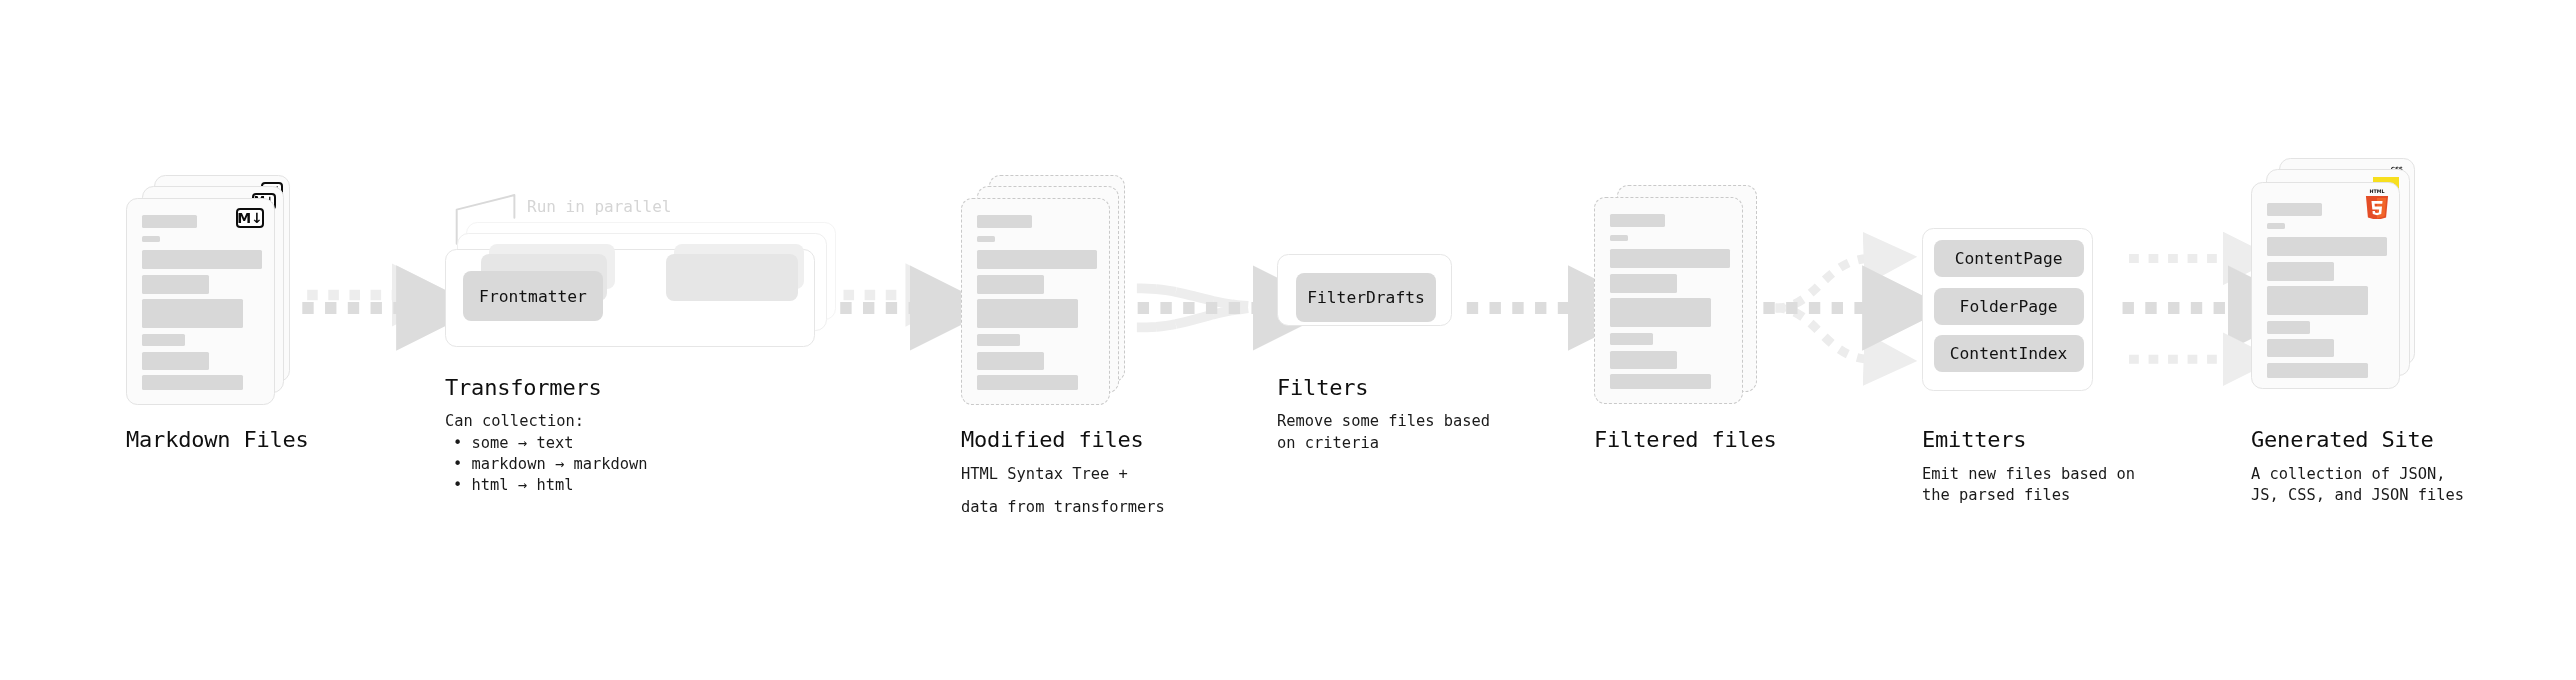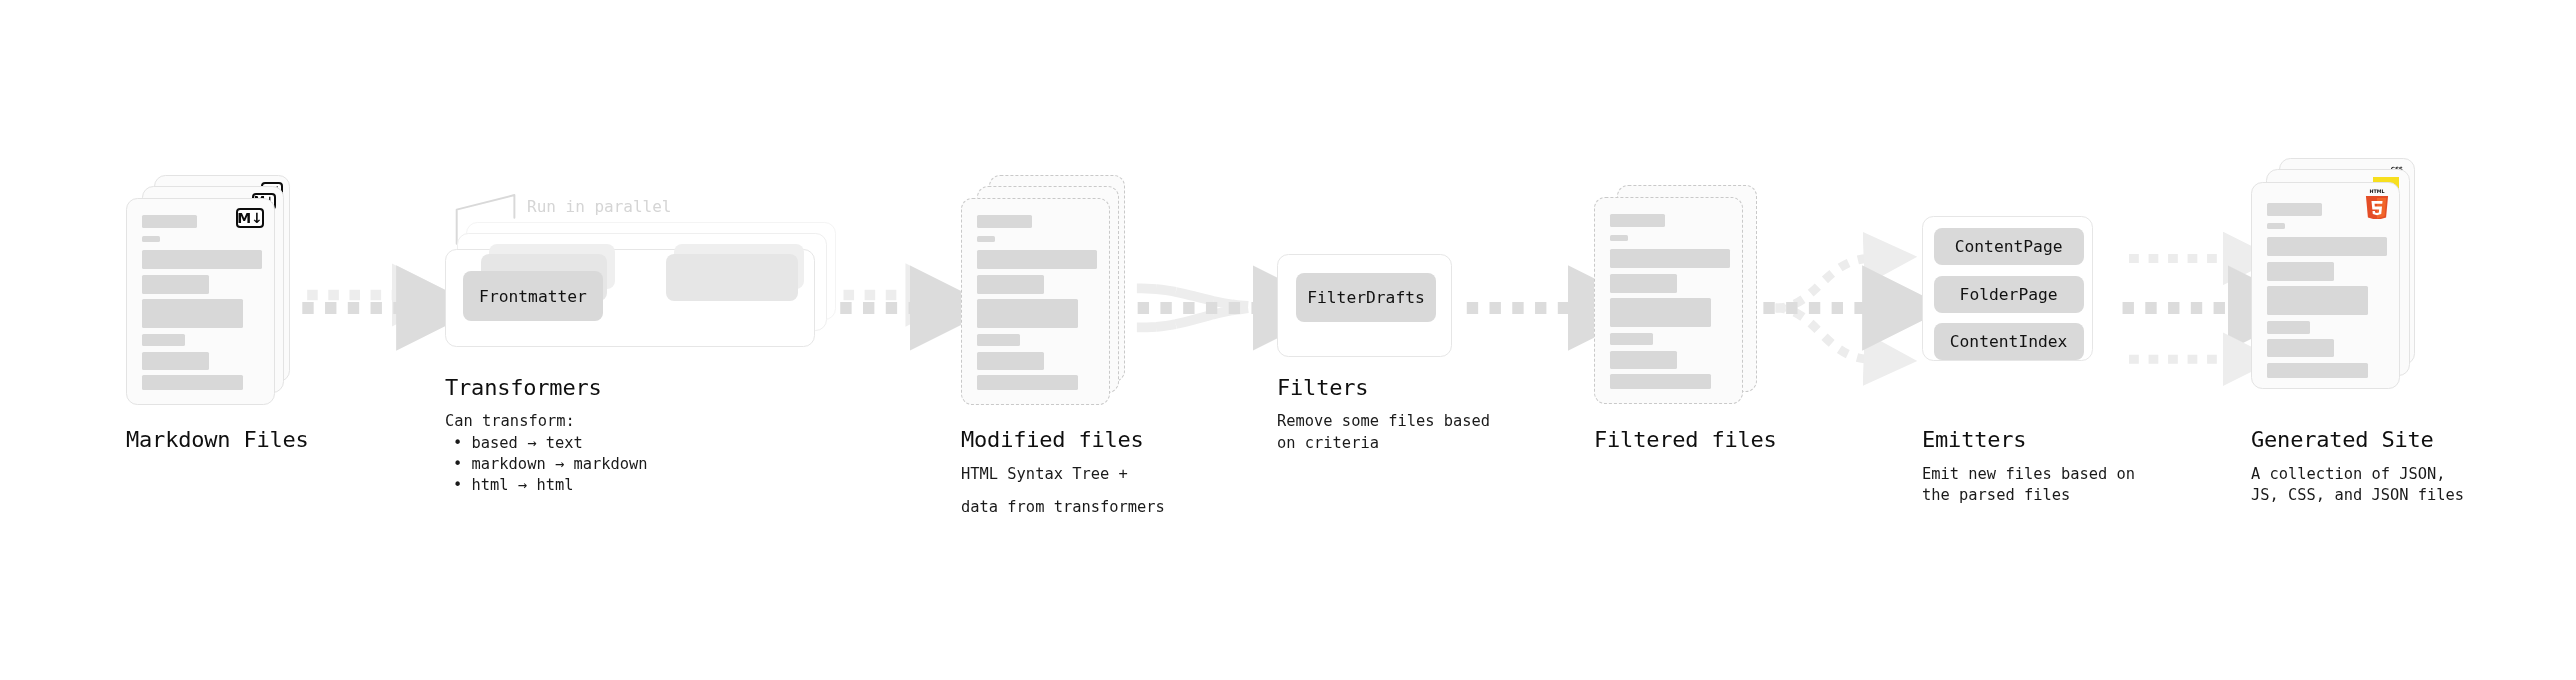--- a/index.html
+++ b/index.html
@@ -224,22 +224,22 @@
 
     <div class="chip ghost1" style="left:489px;top:244px;width:126px;height:45px"></div>
     <div class="chip ghost1" style="left:674px;top:244px;width:130px;height:45px"></div>
     <div class="chip ghost2" style="left:481px;top:254px;width:126px;height:47px"></div>
     <div class="chip ghost2" style="left:666px;top:254px;width:132px;height:47px"></div>
 
     <div class="chip" style="left:463px;top:271px;width:140px;height:50px">Frontmatter</div>
 
     <div class="stage-title" style="left:445px;top:375px">Transformers</div>
 
-    <div class="stage-caption" style="left:445px;top:410px">Can transform:</div>
-    <div class="stage-caption" style="left:453px;top:432px">• based → text</div>
+    <div class="stage-caption" style="left:445px;top:410px">Can collection:</div>
+    <div class="stage-caption" style="left:453px;top:432px">• some → text</div>
     <div class="stage-caption" style="left:453px;top:453px">• markdown → markdown</div>
     <div class="stage-caption" style="left:453px;top:474px">• html → html</div>
   </div>
 
   <div class="stage" style="left:0;width:325px">
     <div class="card-stack" style="left:961px;top:175px">
       <div class="doc-card dashed" style="left:28.4px;top:0;width:136px;height:207px"></div>
       <div class="doc-card dashed" style="left:16.3px;top:10.6px;width:142px;height:207px"></div>
       <div class="doc-card dashed" style="left:0;top:23px;width:149px;height:207px">
         <div class="skel" style="left:14.6px;top:16.3px;width:55px;height:13px"></div>
@@ -252,21 +252,21 @@
         <div class="skel" style="left:14.6px;top:176px;width:101px;height:14.6px"></div>
       </div>
     </div>
 
     <div class="stage-title" style="left:961px;top:427px">Modified files</div>
     <div class="stage-caption" style="left:961px;top:463px">HTML Syntax Tree +</div>
     <div class="stage-caption" style="left:961px;top:496px">data from transformers</div>
   </div>
 
   <div class="stage" style="left:0;width:268px">
-    <div class="proc-box" style="left:1277px;top:254px;width:175px;height:103px">
+    <div class="proc-box" style="left:1277px;top:254px;width:175px;height:72px">
       <div class="chip" style="left:18px;top:18px;width:140px;height:49px">FilterDrafts</div>
     </div>
 
     <div class="stage-title" style="left:1277px;top:375px">Filters</div>
     <div class="stage-caption" style="left:1277px;top:410px">Remove some files based</div>
     <div class="stage-caption" style="left:1277px;top:432px">on criteria</div>
   </div>
 
   <div class="stage" style="left:0;width:325px">
     <div class="card-stack" style="left:1594px;top:185px">
@@ -280,21 +280,21 @@
         <div class="skel" style="left:14.6px;top:135px;width:43px;height:12.2px"></div>
         <div class="skel" style="left:14.6px;top:153px;width:67px;height:18px"></div>
         <div class="skel" style="left:14.6px;top:176px;width:101px;height:14.6px"></div>
       </div>
     </div>
 
     <div class="stage-title" style="left:1594px;top:427px">Filtered files</div>
   </div>
 
   <div class="stage" style="left:0;width:325px">
-    <div class="proc-box" style="left:1922px;top:216px;width:171px;height:145px">
+    <div class="proc-box" style="left:1922px;top:228px;width:171px;height:163px">
       <div class="chip" style="left:10.6px;top:11.4px;width:150px;height:37px">ContentPage</div>
       <div class="chip" style="left:10.6px;top:59px;width:150px;height:37px">FolderPage</div>
       <div class="chip" style="left:10.6px;top:106px;width:150px;height:37px">ContentIndex</div>
     </div>
 
     <div class="stage-title" style="left:1922px;top:427px">Emitters</div>
     <div class="stage-caption" style="left:1922px;top:463px">Emit new files based on</div>
     <div class="stage-caption" style="left:1922px;top:484px">the parsed files</div>
   </div>
 

